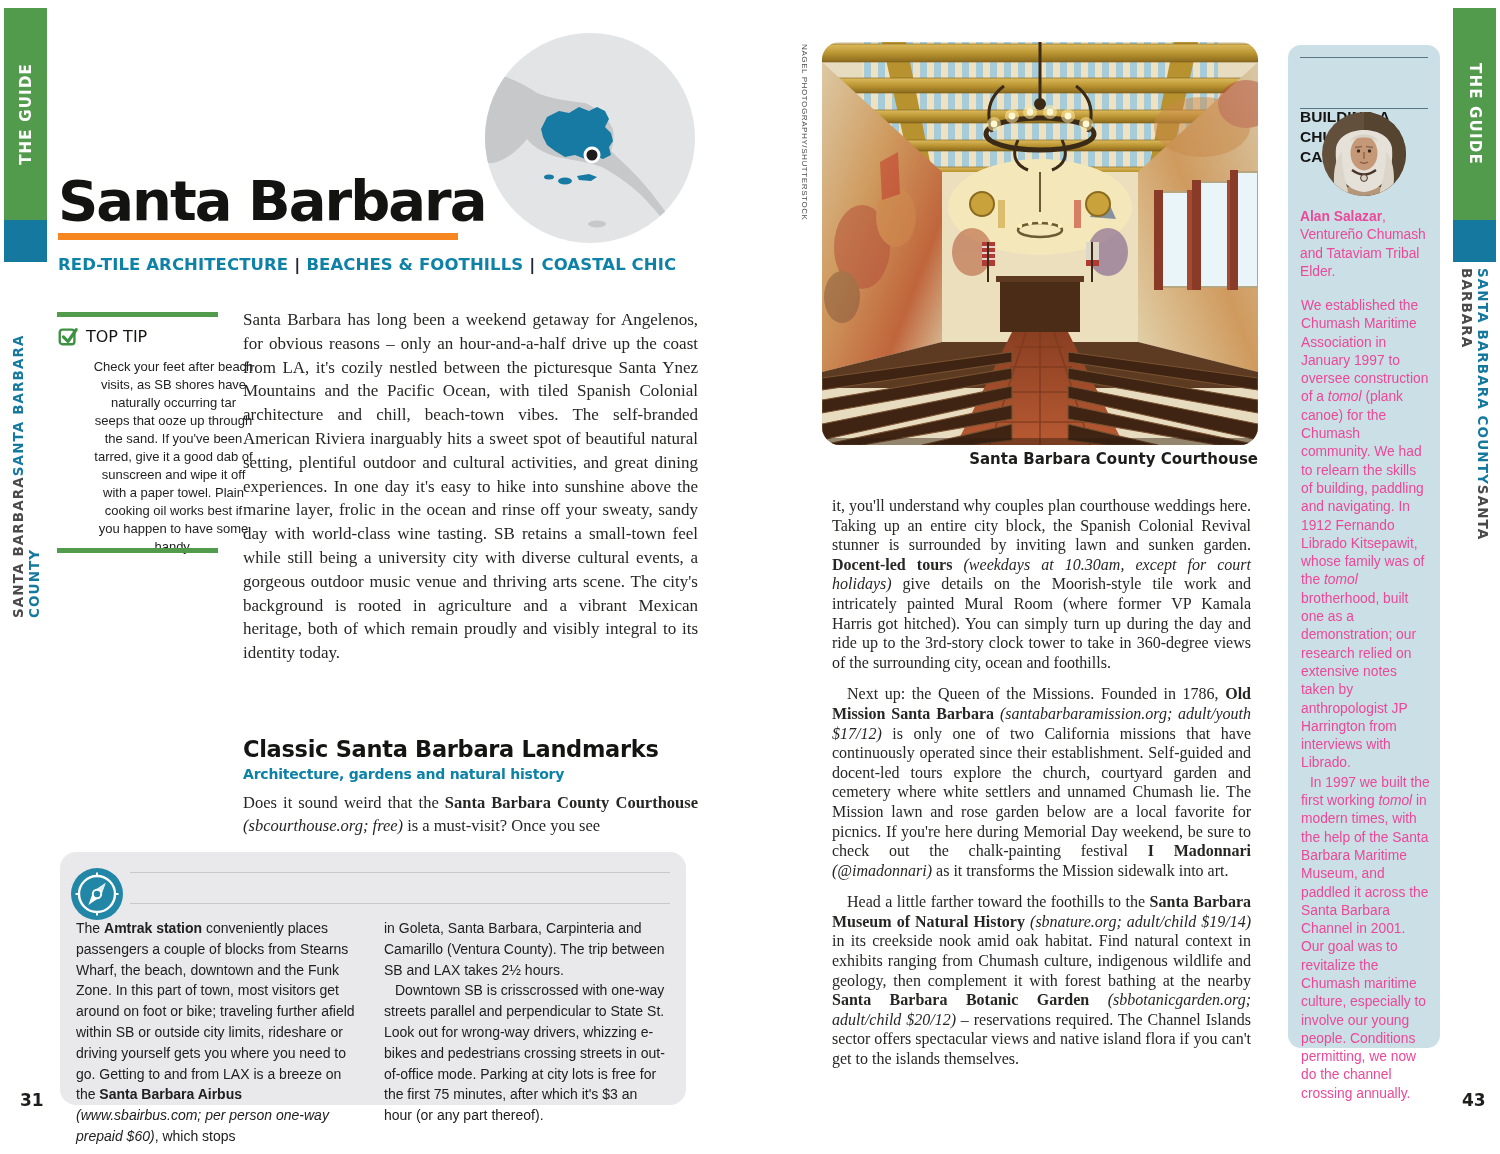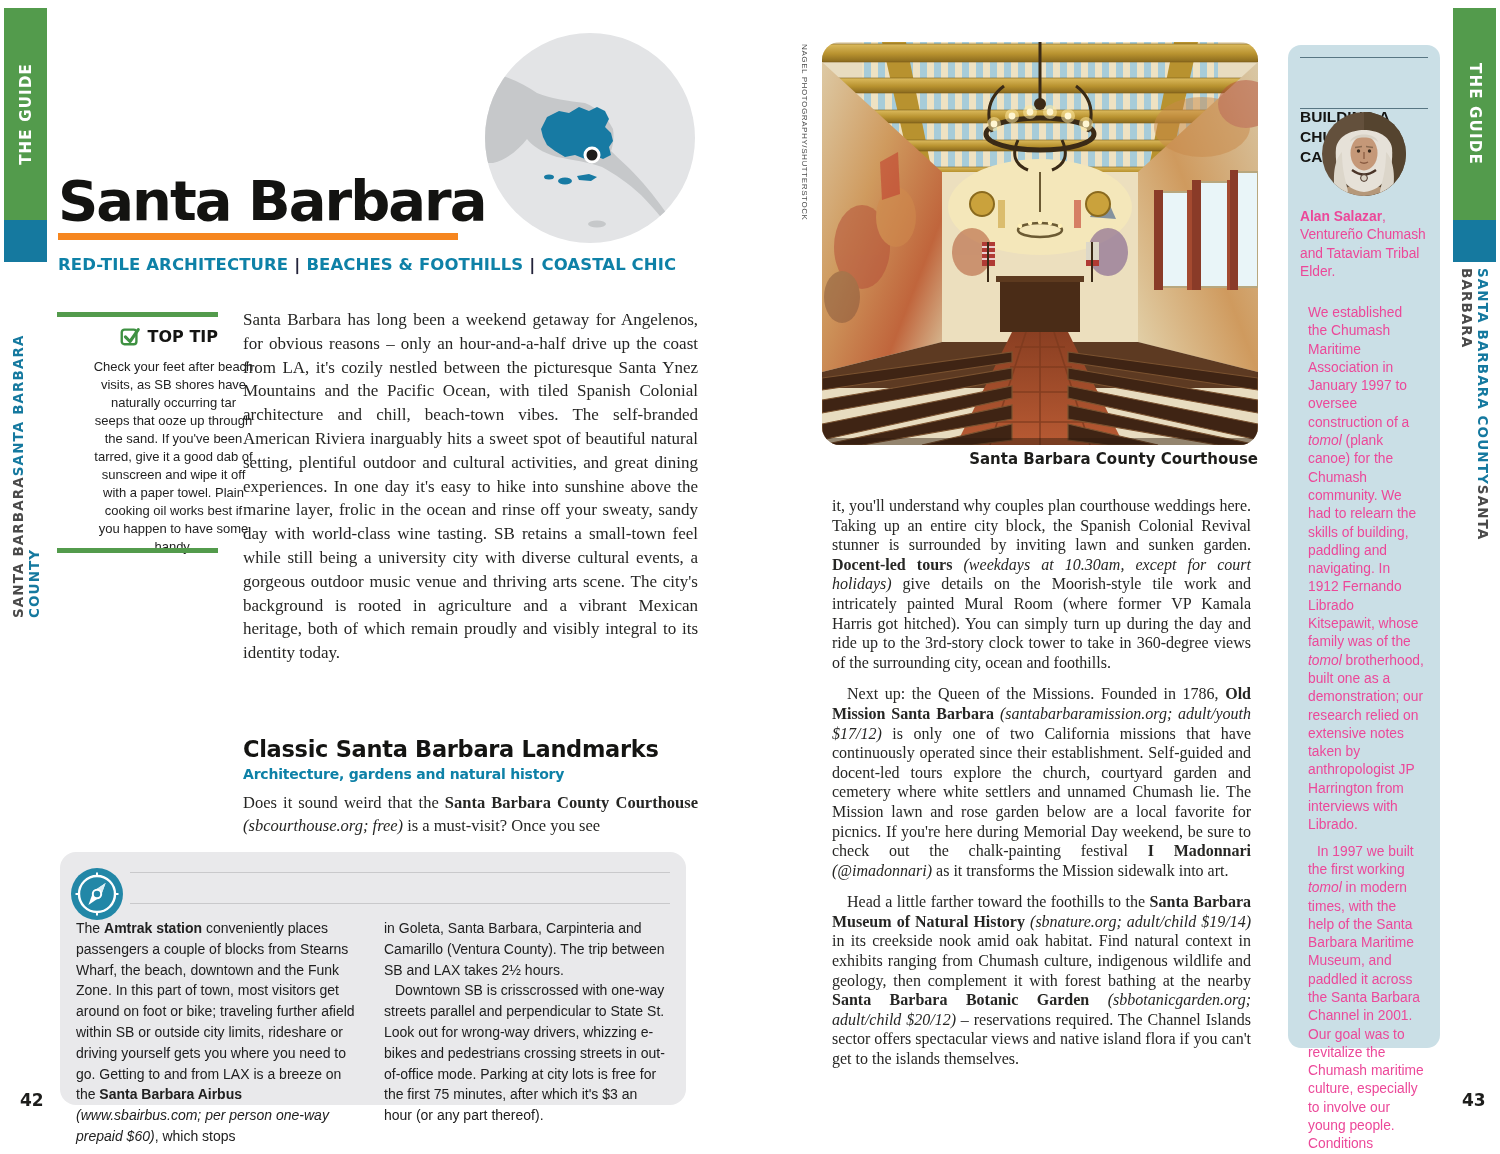--- a/index.html
+++ b/index.html
@@ -15,21 +15,21 @@
   .edge-words{font-size:13.5px;letter-spacing:1.1px;font-family:"DejaVu Sans",sans-serif;}
   .edge-sb{color:#4a4a4a;}
   .edge-county{color:#15799f;}
   
   .title{font-family:"DejaVu Sans",sans-serif;font-weight:bold;font-size:56px;letter-spacing:-2px;color:#131311;}
   .orange-rule{background:#f6861f;}
   .tagline{font-family:"DejaVu Sans",sans-serif;font-weight:bold;font-size:16.5px;color:#0e81a7;letter-spacing:.1px;}
   .tagline .sep{color:#23233a;padding:0 6px;}
   
   .tip-bar{background:#539b4c;height:5px;}
-  .tip-head{font-family:"DejaVu Sans",sans-serif;font-weight:bold;font-size:16px;color:#141412;display:flex;align-items:center;justify-content:flex-end;gap:7px;}
+  .tip-head{font-family:"DejaVu Sans",sans-serif;font-weight:normal;font-size:16px;color:#141412;display:flex;align-items:center;justify-content:flex-start;gap:7px;}
   .tip-body{font-size:13px;line-height:18px;text-align:center;color:#222;margin-left:36px;}
   
   .serif{font-family:"Liberation Serif","DejaVu Serif",serif;color:#262624;text-align:justify;}
   .intro{font-size:17px;line-height:23.8px;}
   .article{font-size:16px;line-height:19.6px;}
   .article p{margin:12px;}
   .article p.ind{text-indent:15px;}
   .rb{font-weight:bold;}
   .ri{font-style:italic;}
   
@@ -44,21 +44,21 @@
   .ga-col p.ind{text-indent:11px;}
   
   .photo{border-radius:18px;overflow:hidden;}
   .caption{font-family:"DejaVu Sans",sans-serif;font-weight:bold;font-size:15px;color:#1d1d1b;text-align:right;}
   .credit{writing-mode:vertical-rl;font-size:8px;letter-spacing:.6px;color:#4c4c4c;}
   
   .sb-box{background:#cadfe6;border-radius:13px;}
   .sb-head{font-family:Liberation Sans, sans-serif;font-weight:bold;font-size:15.5px;line-height:20px;color:#141412;margin-top:44px;}
   .sb-rule{background:#587683;height:1px;}
   .sb-text{font-size:13.8px;line-height:18.3px;color:#ec4899;}
-  .sb-text p{margin:8px;}
+  .sb-text p{margin:1px;}
   .sb-text p.ind{text-indent:9px;}
   .pagenum{font-family:"DejaVu Sans",sans-serif;font-weight:bold;font-size:17px;color:#1d1d1b;}
 </style>
 </head>
 <body>
 
 <div id="canvas">
 
   <div class="abs edge-green" style="left:4px;top:8px;width:43px;height:212px;display:flex;align-items:center;justify-content:center;">
     <span class="vtext vflip guide-label">THE GUIDE</span>
@@ -143,21 +143,21 @@
     </svg>
   </div>
   <div class="abs ga-rule" style="left:130px;top:872px;width:540px;"></div>
   <div class="abs ga-rule" style="left:130px;top:903px;width:540px;"></div>
   <div class="abs ga-col" style="left:76px;top:918px;width:284px;"><span>The </span><span class="rb">Amtrak station</span><span> conveniently places passengers a couple of blocks from Stearns Wharf, the beach, downtown and the Funk Zone. In this part of town, most visitors get around on foot or bike; traveling further afield within SB or outside city limits, rideshare or driving yourself gets you where you need to go. Getting to and from LAX is a breeze on the </span><span class="rb">Santa Barbara Airbus</span><span> </span><span class="ri">(www.sbairbus.com; per person one-way prepaid $60)</span><span>, which stops</span></div>
   <div class="abs ga-col" style="left:384px;top:918px;width:284px;">
     <p>in Goleta, Santa Barbara, Carpinteria and Camarillo (Ventura County). The trip between SB and LAX takes 2½ hours.</p>
     <p class="ind">Downtown SB is crisscrossed with one-way streets parallel and perpendicular to State St. Look out for wrong-way drivers, whizzing e-bikes and pedestrians crossing streets in out-of-office mode. Parking at city lots is free for the first 75 minutes, after which it's $3 an hour (or any part thereof).</p>
   </div>
 
-  <div class="abs pagenum" style="left:20px;top:1090px;">42</div>
+  <div class="abs pagenum" style="left:20px;top:1090px;">31</div>
 
   <div class="abs credit" style="left:800px;top:44px;height:210px;">NAGEL PHOTOGRAPHY/SHUTTERSTOCK</div>
 
   <div class="abs photo" style="left:822px;top:42px;width:436px;height:403px;">
     <svg width="436" height="403" viewBox="0 0 436 403">
       <defs>
         <pattern id="skystripe" width="14" height="14" patternUnits="userSpaceOnUse">
           <rect width="14" height="14" fill="#efe2c2"></rect>
             <rect width="7" height="14" fill="#a7ccd9"></rect>
         </pattern>

